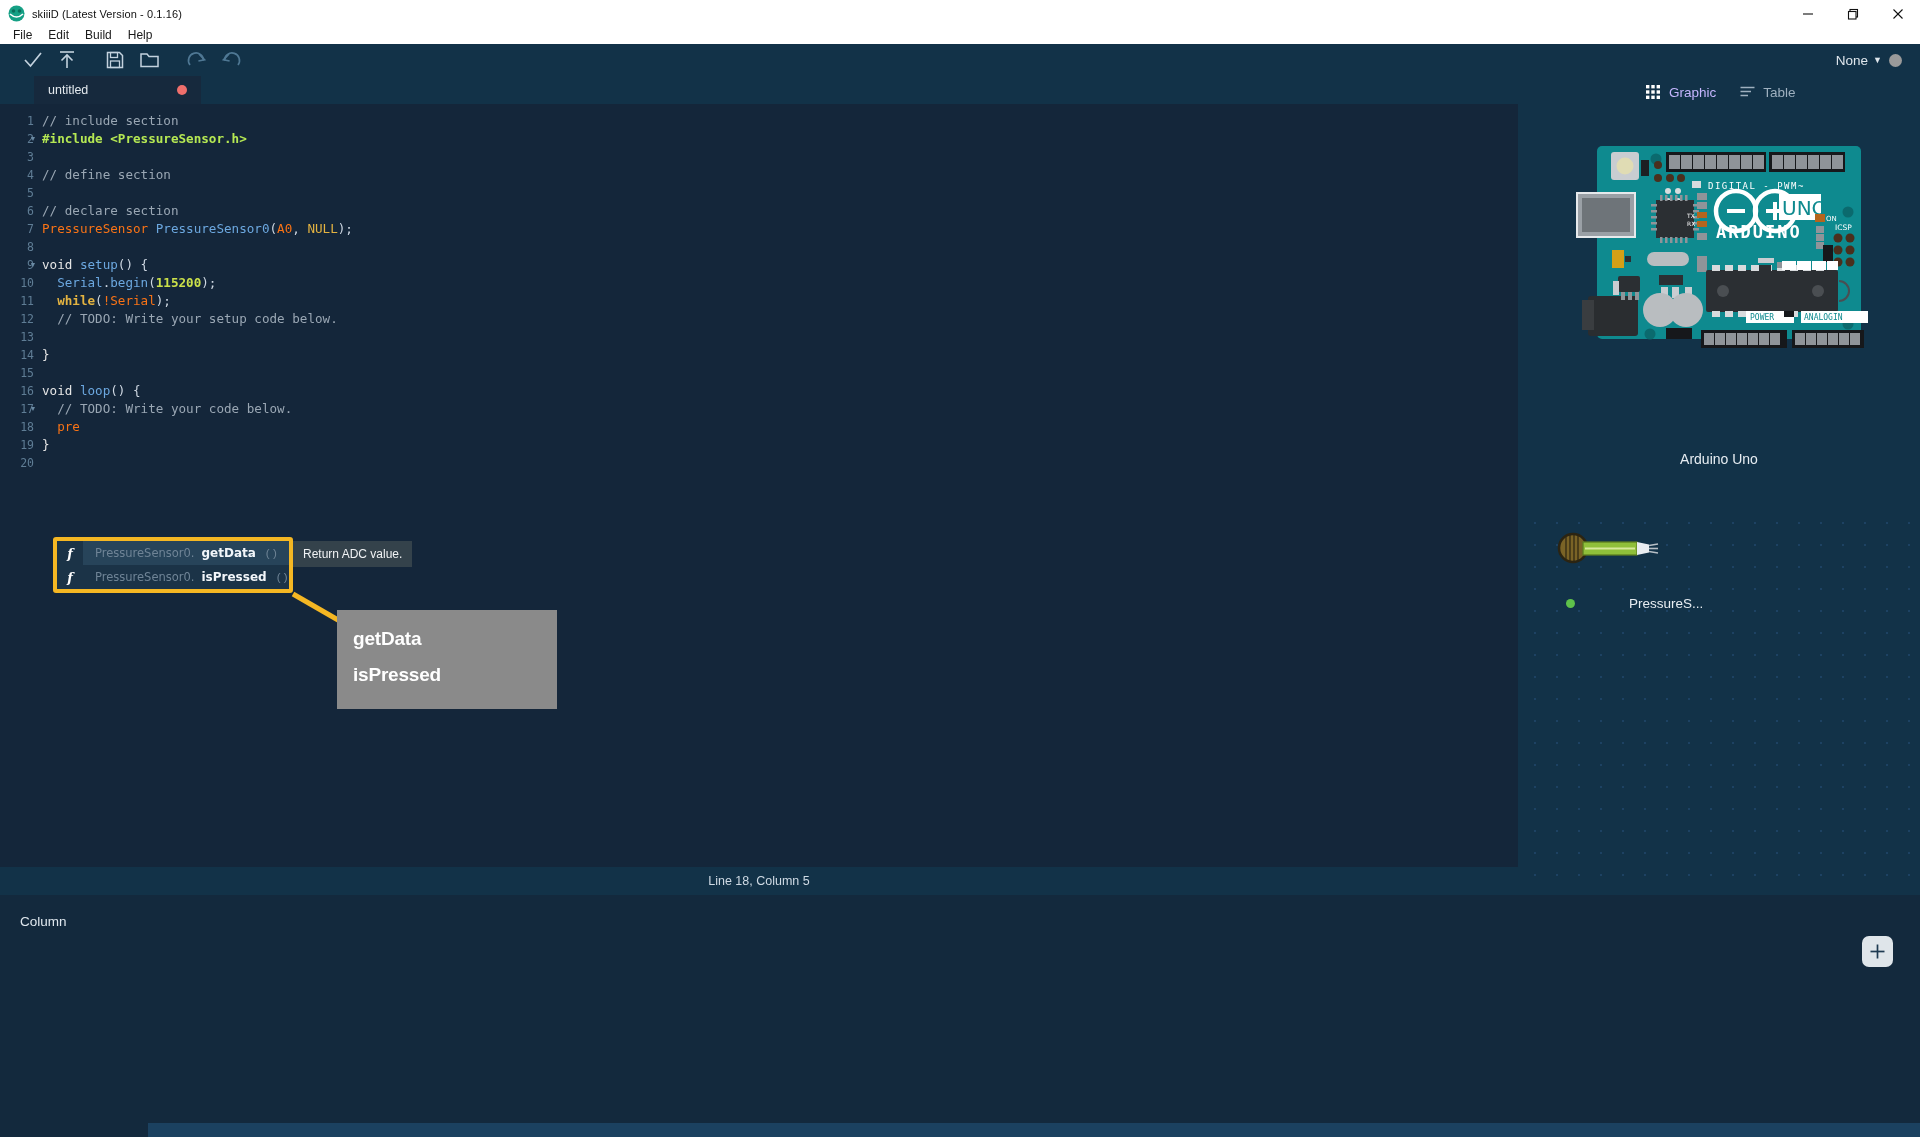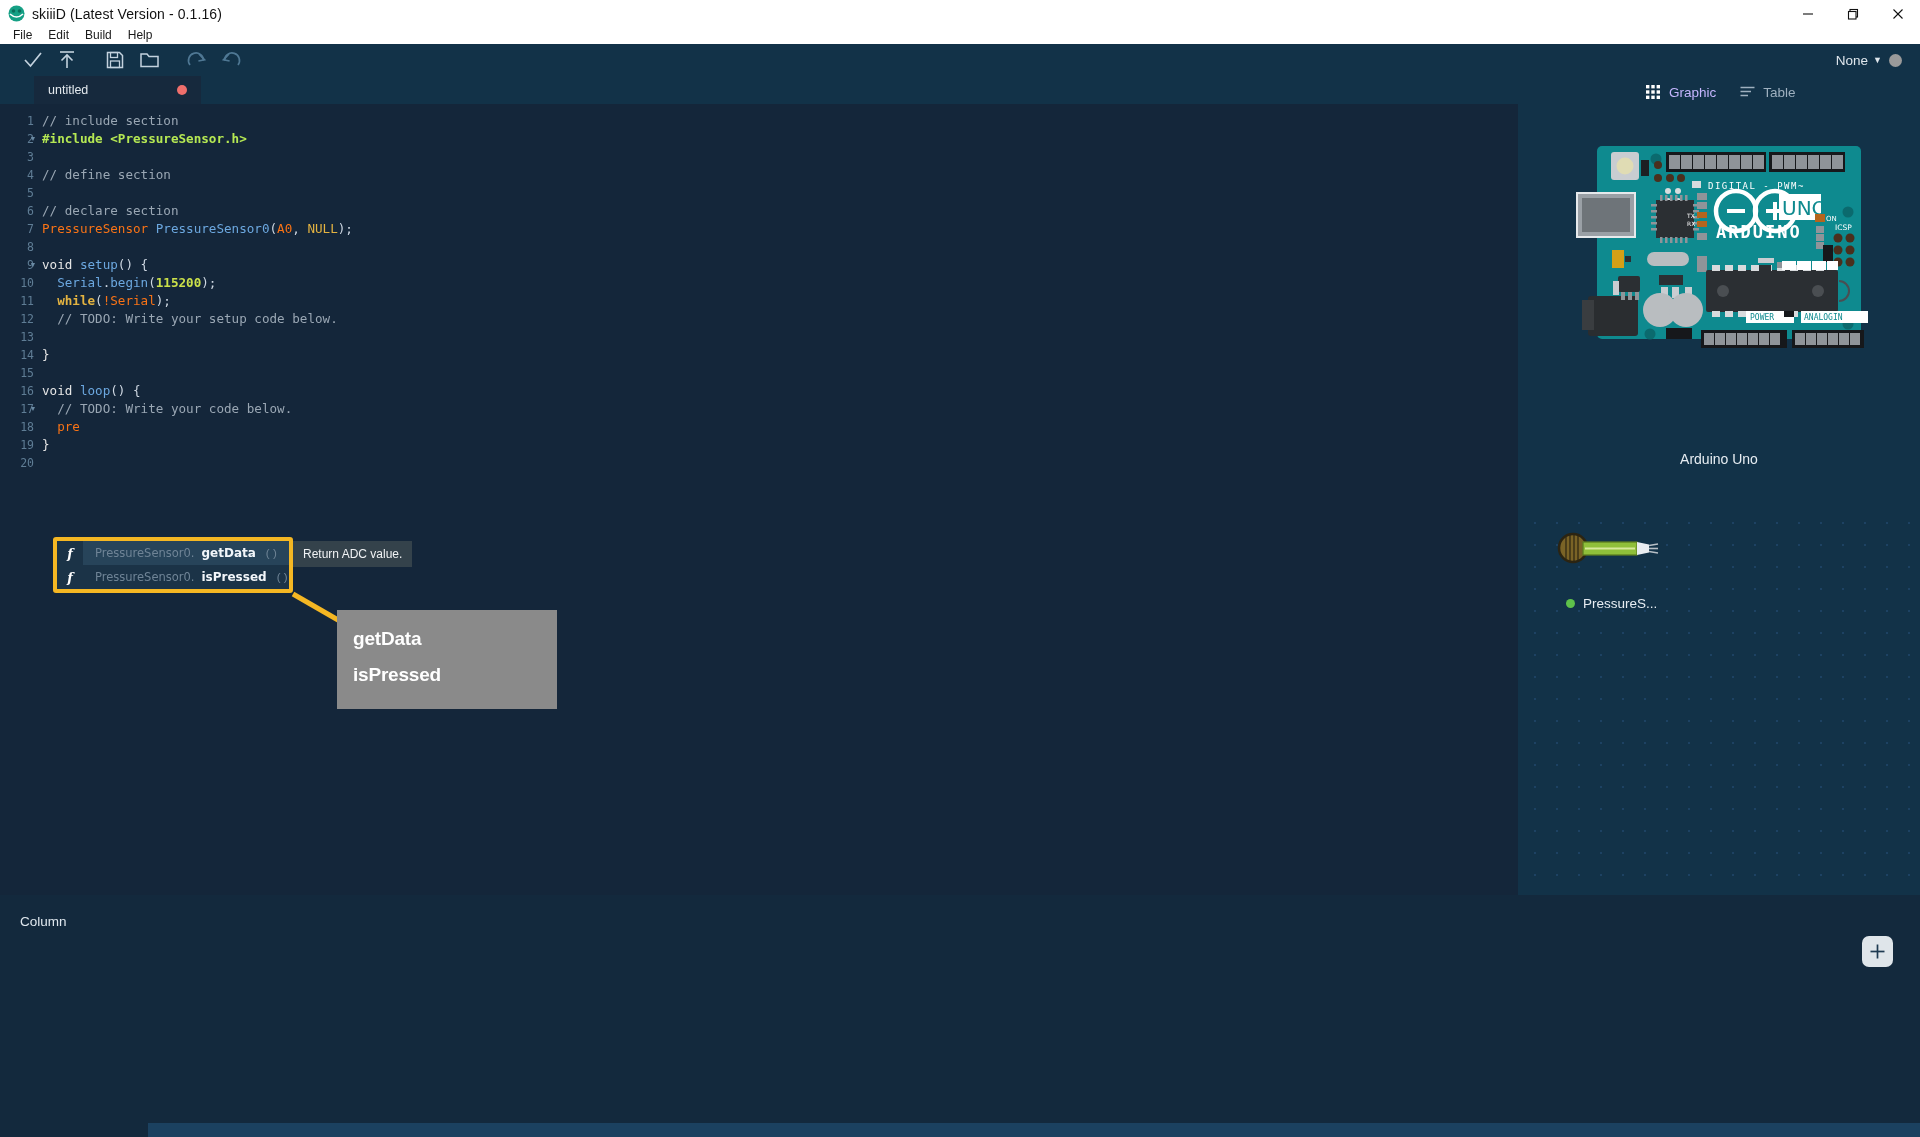--- a/index.html
+++ b/index.html
@@ -9,21 +9,21 @@
     background:#13293d;
   }
   body { position:relative; }
 
   
   .titlebar{
     position:absolute; left:0; top:0; width:1920px; height:27px;
     background:#ffffff; display:flex; align-items:center;
   }
   .tb-logo{ width:17px; height:17px; margin-left:8px; margin-right:7px; flex:none; position:relative; }
-  .tb-title{ font-size:14px; color:#111; letter-spacing:0.1px; white-space:nowrap; }
+  .tb-title{ font-size:11px; color:#111; letter-spacing:0.1px; white-space:nowrap; }
   .tb-spacer{ flex:1; }
   .winbtn{ width:45px; height:27px; display:flex; align-items:center; justify-content:center; }
   .winbtn svg{ display:block; }
 
   
   .menubar{
     position:absolute; left:0; top:27px; width:1920px; height:17px;
     background:#ffffff; display:flex; align-items:center; padding-left:5px;
   }
   .menuitem{ font-size:12px; color:#1a1a1a; padding:0 8px; line-height:17px; white-space:nowrap; }
@@ -152,21 +152,21 @@
   .board-wrap{ position:absolute; left:50px; top:62px; width:300px; height:215px; }
   .board-caption{
     position:absolute; left:0; top:375px; width:402px; text-align:center;
     font-size:14px; color:#e7edf2;
   }
   .sensor-wrap{ position:absolute; left:39px; top:455px; width:130px; height:36px; }
   .sensor-label{
     position:absolute; left:48px; top:520px; display:flex; align-items:center; gap:8px;
   }
   .sensor-dot{ width:9px; height:9px; border-radius:50%; background:#5ec14a; }
-  .sensor-label span{ font-size:13.5px; color:#e7edf2; }
+  .sensor-label span{ font-size:13.5px; color:#e7edf2;margin-left:46px; }
 
   .plus-btn{
     position:absolute; left:1862px; top:860px; width:31px; height:31px;
     background:#dfe5ea; border-radius:7px; display:flex; align-items:center; justify-content:center;
     z-index:10;
   }
 
   
   .output{
     position:absolute; left:0; top:895px; width:1920px; height:228px;
@@ -357,20 +357,23 @@
       <div class="ac-tip">
         <span>Return ADC value.</span>
       </div>
 
       <div class="callout">
         <div class="callout-line">getData</div>
         <div class="callout-line">isPressed</div>
       </div>
     </div>
 
+    <div class="statusbar">
+      <span>Line 18, Column 5</span>
+    </div>
   </div>
 
   <div class="right-panel">
     <div class="dotgrid"></div>
 
     <div class="rp-tabs">
       <div class="rp-tab active">
         <svg width="15" height="15" viewBox="0 0 15 15">
           <g fill="#ffffff">
             <rect x="0" y="0" width="3.4" height="3.4"></rect>

